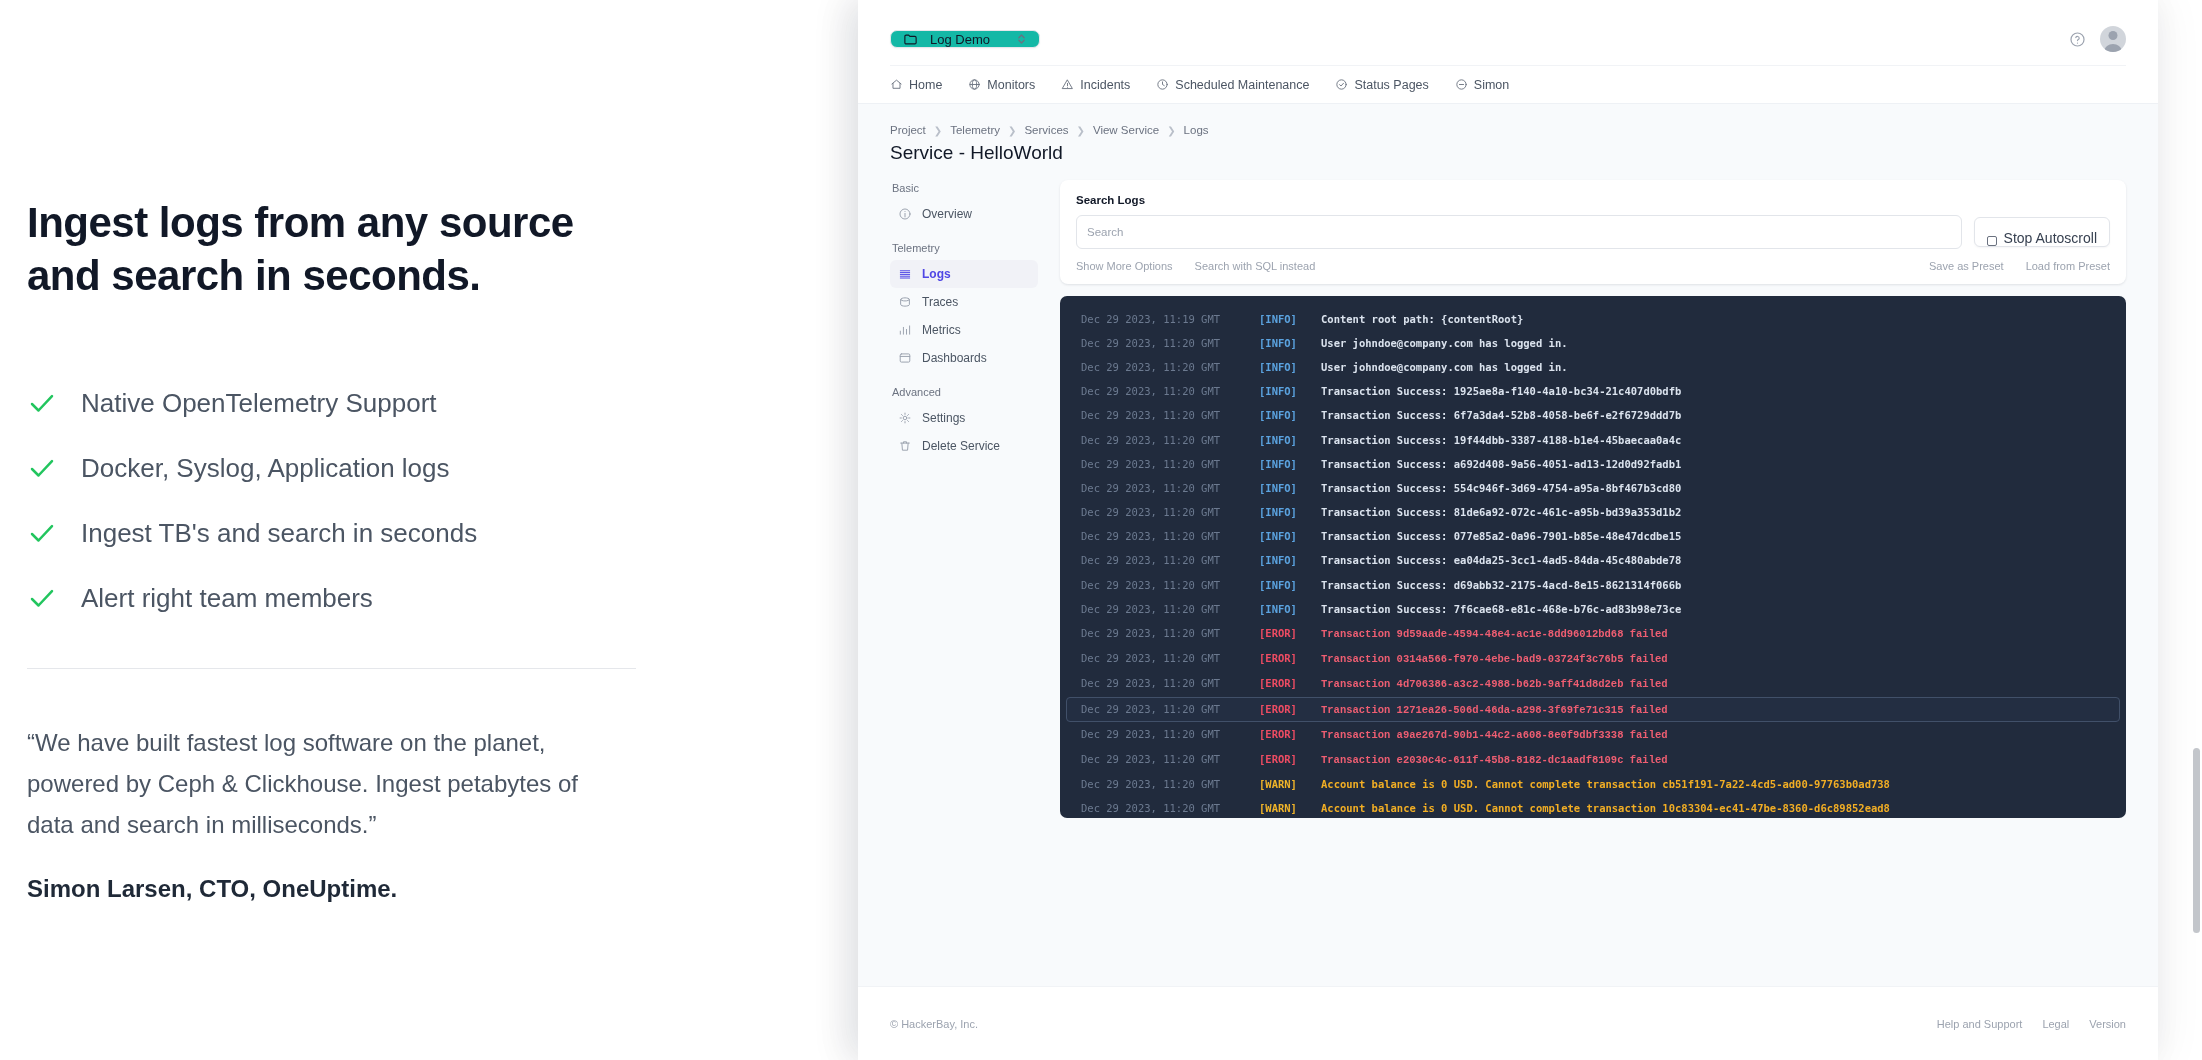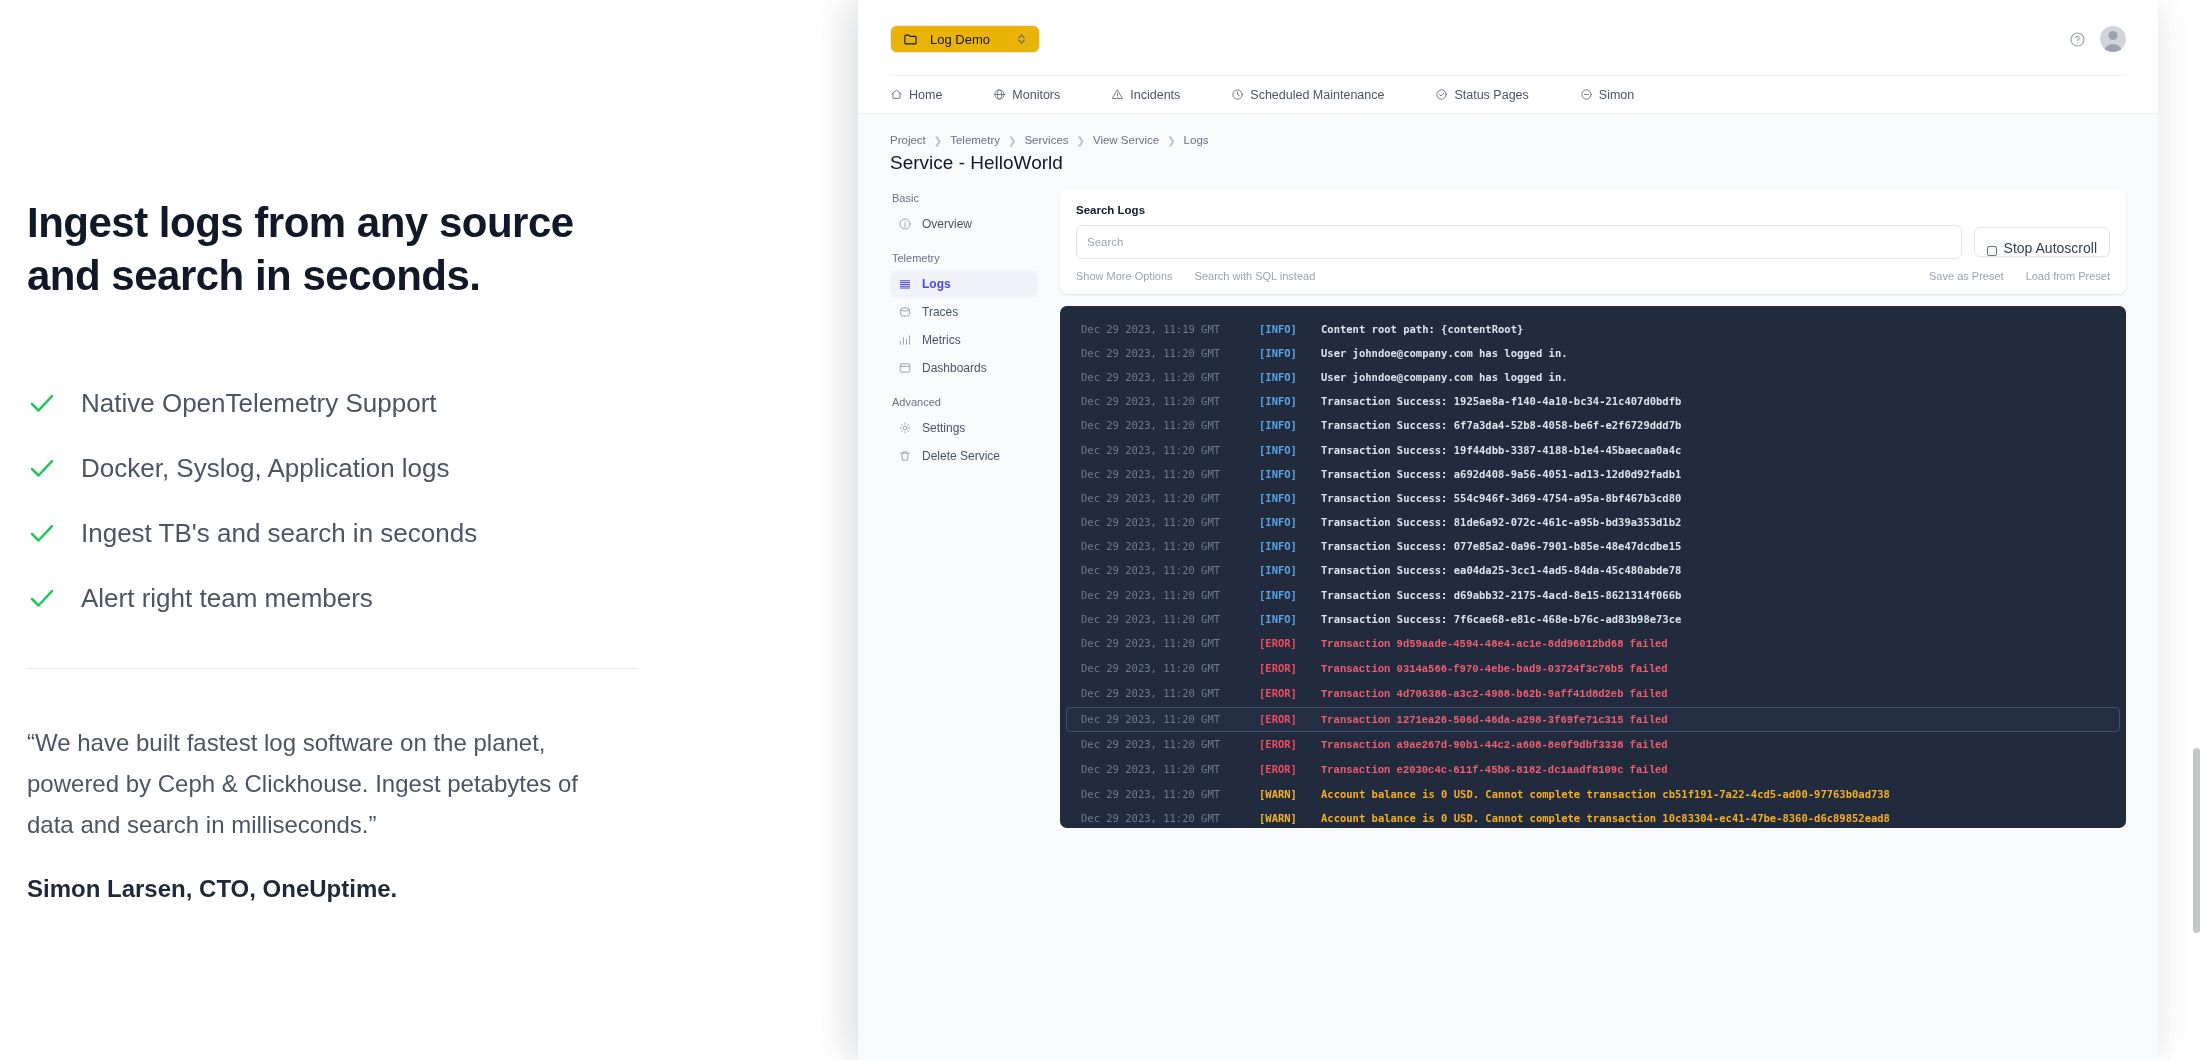--- a/index.html
+++ b/index.html
@@ -63,46 +63,46 @@
     padding: 16px 32px 0 32px;
     flex: none;
   }
   .topbar-row1 {
     display: flex; align-items: center; justify-content: space-between;
     height: 46px;
   }
   .project-select {
     display: flex; align-items: center; gap: 12px;
     border: 1px solid #e5e7eb; border-radius: 7px;
-    height: 28px; padding: 0 12px; min-width: 150px;
-    background: #eab308;
+    height: 18px; padding: 0 12px; min-width: 150px;
+    background: #14b8a6;
     box-shadow: 0 1px 2px rgba(16,24,40,0.04);
   }
   .project-select .label { font-size: 13px; color: #111827; flex: 1; }
   .ic { display: inline-block; flex: none; line-height: 0; }
   .topbar-right { display: flex; align-items: center; gap: 14px; }
   .avatar {
     width: 26px; height: 26px; border-radius: 50%;
     background: #d1d5db; position: relative; overflow: hidden;
   }
   .avatar::before {
     content:""; position:absolute; top:5px; left:50%;
     transform:translateX(-50%);
     width:9px; height:9px; border-radius:50%; background:#9ca3af;
   }
   .avatar::after {
     content:""; position:absolute; bottom:-5px; left:50%;
     transform:translateX(-50%);
     width:17px; height:13px; border-radius:50% 50% 0 0; background:#9ca3af;
   }
   .topbar-row2 {
-    display: flex; align-items: center; gap: 51px;
+    display: flex; align-items: center; gap: 26px;
     height: 38px;
     border-top: 1px solid #f1f3f6;
-    margin-top: 13px;
+    margin-top: 3px;
   }
   .nav-item {
     display: flex; align-items: center; gap: 6px;
     font-size: 12.5px; color: #4b5563; cursor: pointer;
   }
 
   
   .app-body {
     flex: 1;
     background: #f8fafc;
@@ -564,19 +564,27 @@
                   <span class="log-msg msg-WARN">Account balance is 0 USD. Cannot complete transaction 10c83304-ec41-47be-8360-d6c89852ead8</span>
                 </div>
                 <div class="log-line"></div>
               </div>
 
           </div>
         </div>
       </div>
     </div>
 
+    <footer class="app-footer">
+      <span>© HackerBay, Inc.</span>
+      <span class="footer-links">
+          <span>Help and Support</span>
+          <span>Legal</span>
+          <span>Version</span>
+        </span>
+    </footer>
 
   </section>
 
   <div class="browser-scrollbar">
     <div class="thumb"></div>
   </div>
 </div>
 
 </body></html>

